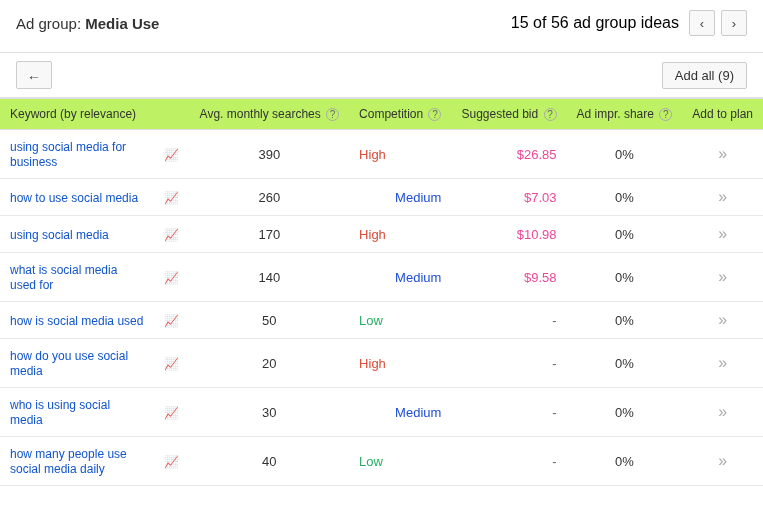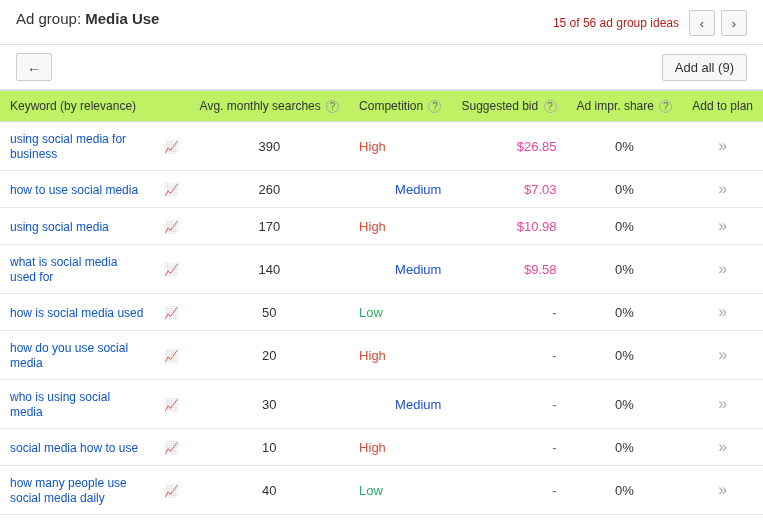--- a/index.html
+++ b/index.html
@@ -6,43 +6,44 @@
     body {
       font-family: Arial, sans-serif;
       font-size: 13px;
       color: #222;
       background: #fff;
       width: 763px;
     }
 
     .top-bar {
       display: flex;
+      align-items: center;
       justify-content: space-between;
-      padding: 10px 16px 8px 16px;
+      padding: 10px 16px 16px 16px;
       border-bottom: 1px solid #e0e0e0;
     }
 
     .ad-group-title {
       font-size: 15px;
       color: #333;
     }
 
     .ad-group-title strong {
       font-weight: bold;
     }
 
     .top-right {
       display: flex;
       align-items: center;
       gap: 6px;
     }
 
     .pagination-info {
-      font-size: 12px;
-      color: #b91c1c;
+      font-size: 16px;
+      color: #000000;
       margin-right: 4px;
     }
 
     .nav-btn {
       border: 1px solid #ccc;
       background: #f8f8f8;
       color: #444;
       width: 26px;
       height: 26px;
       cursor: pointer;
@@ -309,29 +310,20 @@
       <tr>
         <td class="col-keyword"><a href="#" class="keyword-cell" style="text-decoration: none;">who is using social media</a></td>
         <td class="col-trend"><span class="trend-icon" style="font-size: 12px; color: rgb(170, 170, 170);">📈</span></td>
         <td class="col-searches searches-cell">30</td>
         <td class="col-competition"><span class="competition-medium">Medium</span></td>
         <td class="col-bid dash-cell">-</td>
         <td class="col-impr impr-cell">0%</td>
         <td class="col-addplan add-plan-cell"><button class="add-plan-btn">»</button></td>
       </tr>
       <tr>
-        <td class="col-keyword"><a href="#" class="keyword-cell" style="text-decoration: none;">social media how to use</a></td>
-        <td class="col-trend"><span class="trend-icon" style="font-size: 12px; color: rgb(170, 170, 170);">📈</span></td>
-        <td class="col-searches searches-cell">10</td>
-        <td class="col-competition"><span class="competition-high">High</span></td>
-        <td class="col-bid dash-cell">-</td>
-        <td class="col-impr impr-cell">0%</td>
-        <td class="col-addplan add-plan-cell"><button class="add-plan-btn">»</button></td>
-      </tr>
-      <tr>
         <td class="col-keyword"><a href="#" class="keyword-cell" style="text-decoration: none;">how many people use social media daily</a></td>
         <td class="col-trend"><span class="trend-icon" style="font-size: 12px; color: rgb(170, 170, 170);">📈</span></td>
         <td class="col-searches searches-cell">40</td>
         <td class="col-competition"><span class="competition-low">Low</span></td>
         <td class="col-bid dash-cell">-</td>
         <td class="col-impr impr-cell">0%</td>
         <td class="col-addplan add-plan-cell"><button class="add-plan-btn">»</button></td>
       </tr>
     </tbody>
 </table>

